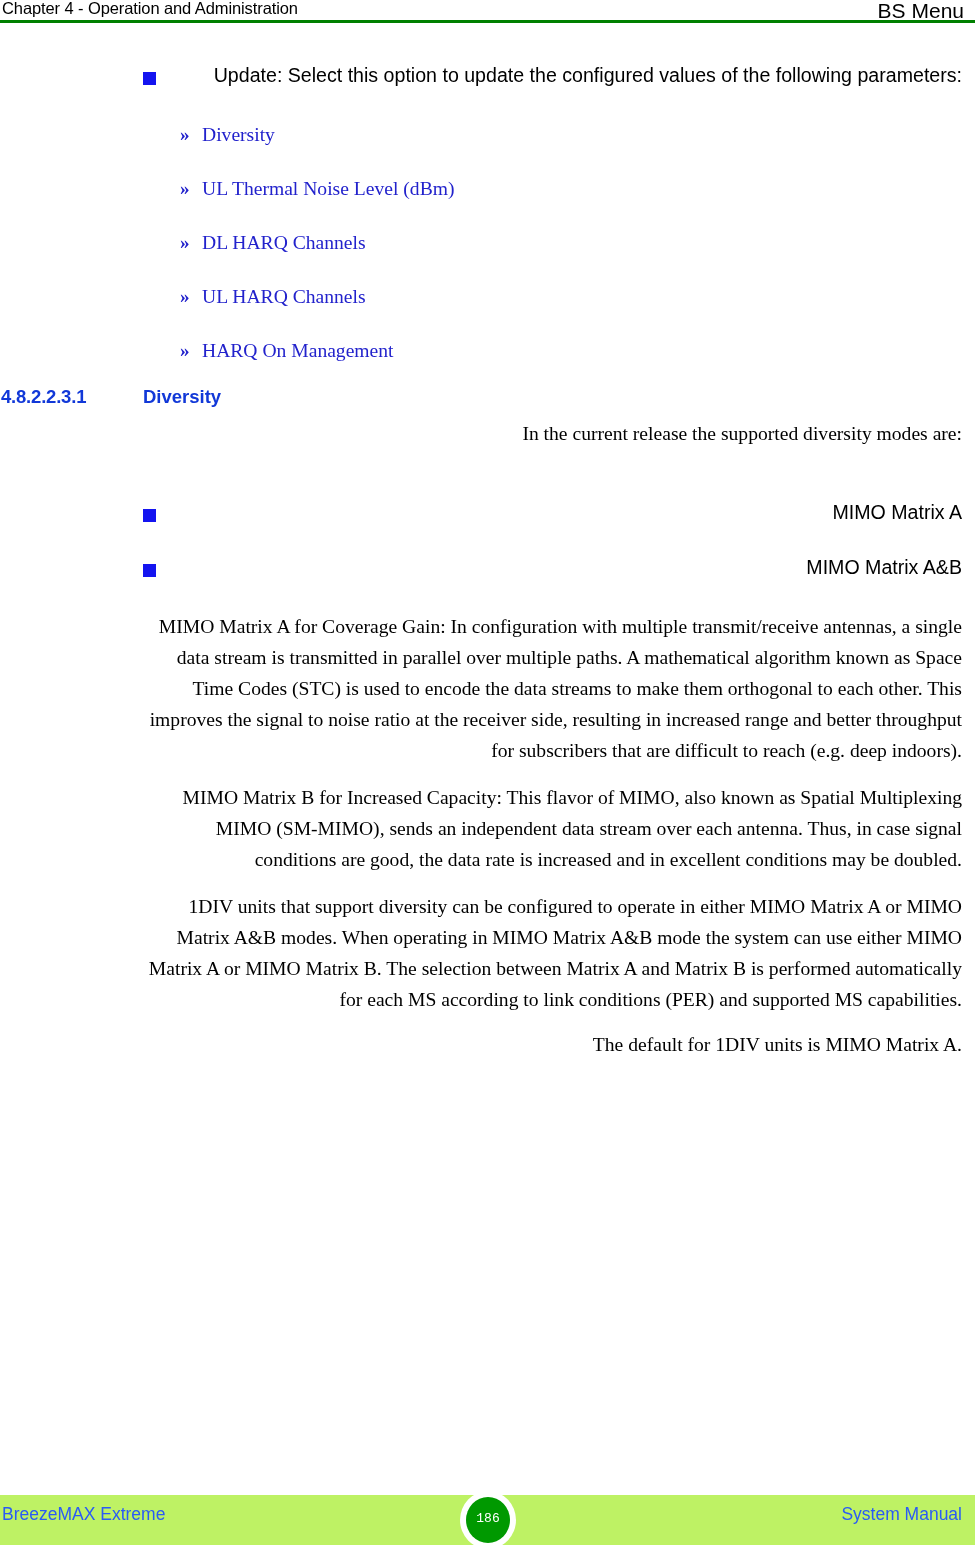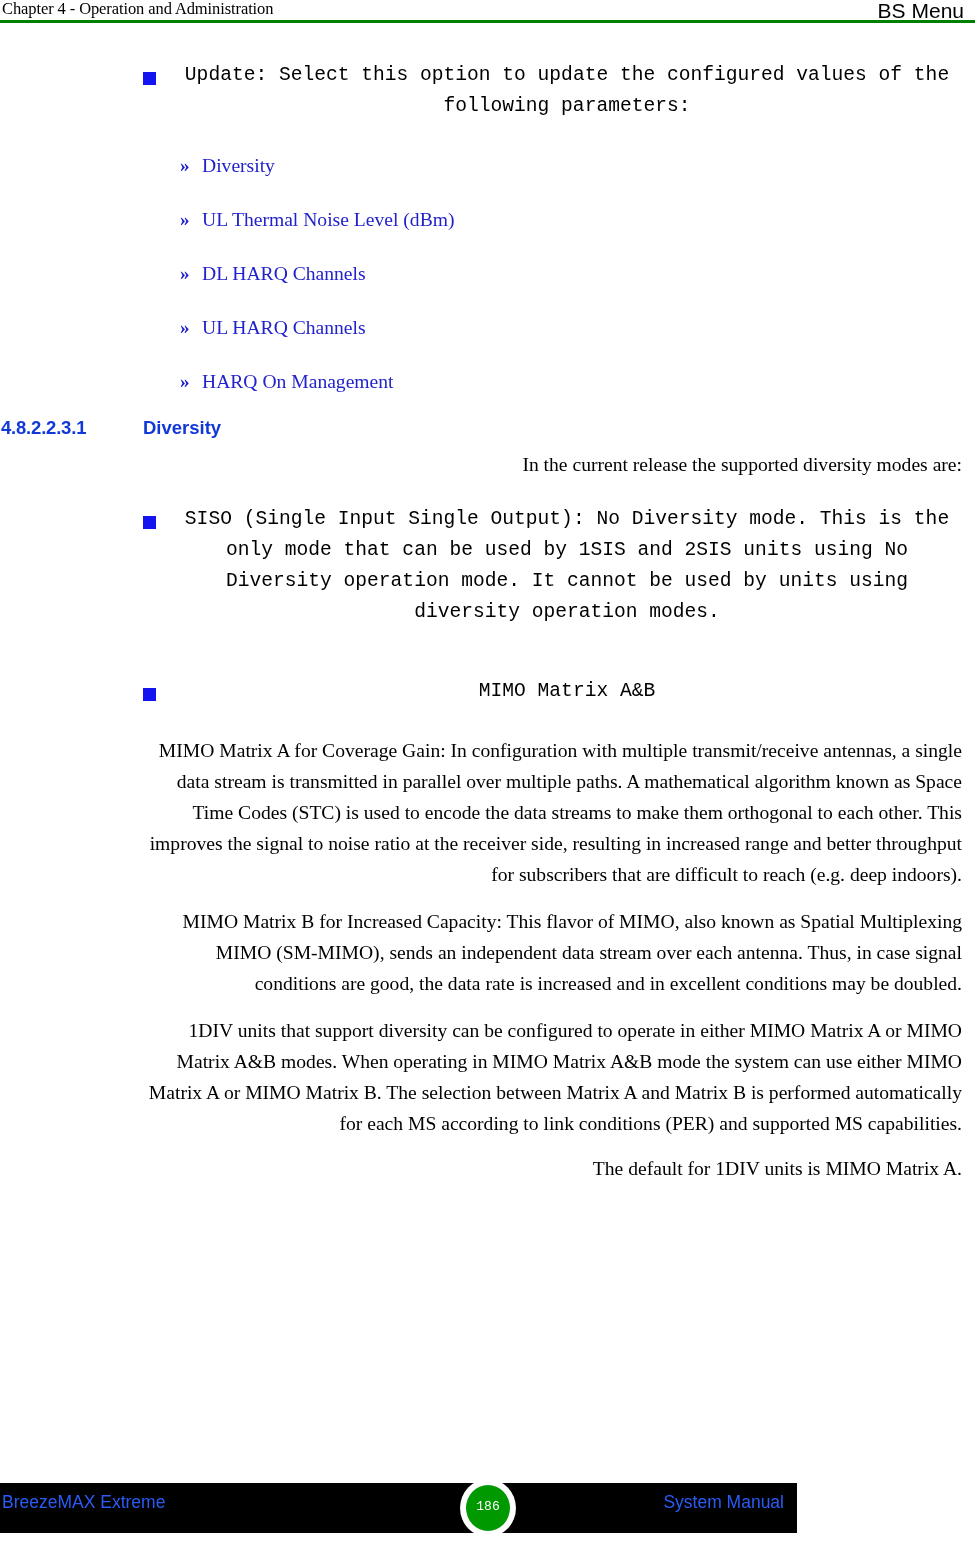--- a/index.html
+++ b/index.html
@@ -21,21 +21,21 @@
     position: absolute;
     top: 0;
     left: 0;
     width: 975px;
     height: 24px;
   }
   .page-header .hdr-left {
     position: absolute;
     left: 2px;
     top: -1px;
-    font-family: Liberation Serif, serif;
+    font-family: Liberation Sans, sans-serif;
     font-size: 16.5px;
     color: #000000;
     letter-spacing: -0.1px;
     white-space: nowrap;
   }
   .page-header .hdr-right {
     position: absolute;
     right: 11px;
     top: -1px;
     font-family: "Liberation Sans", sans-serif;
@@ -70,25 +70,25 @@
   .bullet-item .bullet-square {
     position: absolute;
     left: 143px;
     top: 12px;
     width: 13px;
     height: 13px;
     background: #1414f0;
   }
   .bullet-item .bullet-text {
     display: block;
-    font-family: Liberation Mono, monospace;
+    font-family: Liberation Sans, sans-serif;
     font-size: 19.6px;
     line-height: 31px;
     color: #000000;
-    text-align: center;
+    text-align: right;
   }
 
   
   .xref-item {
     position: relative;
     margin: 0;
     padding: 0 13px 0 202px;
     min-height: 28px;
   }
   .xref-item .xref-marker {
@@ -156,24 +156,24 @@
   .vspace-20 { height: 20px; }
   .vspace-23 { height: 23px; }
   .vspace-24 { height: 24px; }
   .vspace-28 { height: 28px; }
   .vspace-36 { height: 36px; }
 
   
   .page-footer {
     position: absolute;
     left: 0;
-    bottom: 12px;
-    width: 797px;
+    bottom: 0;
+    width: 975px;
     height: 50px;
-    background: #000000;
+    background: #bef264;
   }
   .page-footer .ftr-left {
     position: absolute;
     left: 2px;
     top: 9px;
     font-family: "Liberation Sans", sans-serif;
     font-size: 17.5px;
     color: #2a5bf5;
     white-space: nowrap;
   }
@@ -275,27 +275,27 @@
     <span class="heading-num">4.8.2.2.3.1</span>
     <span class="heading-title">Diversity</span>
   </div>
 
   <div class="vspace-2"></div>
 
   <p class="body-para">In the current release the supported diversity modes are:</p>
 
   <div class="vspace-24"></div>
 
+
+  <div class="vspace-24"></div>
+
   <div class="bullet-item">
     <span class="bullet-square"></span>
-    <span class="bullet-text">SISO (Single Input Single Output): No Diversity mode. This is the only mode that can be used by 1SIS and 2SIS units using No Diversity operation mode. It cannot be used by units using diversity operation modes.</span>
-  </div>
-
-  <div class="vspace-24"></div>
-
+    <span class="bullet-text">MIMO Matrix A</span>
+  </div>
 
   <div class="vspace-24"></div>
 
   <div class="bullet-item">
     <span class="bullet-square"></span>
     <span class="bullet-text">MIMO Matrix A&amp;B</span>
   </div>
 
   <div class="vspace-28"></div>
 

